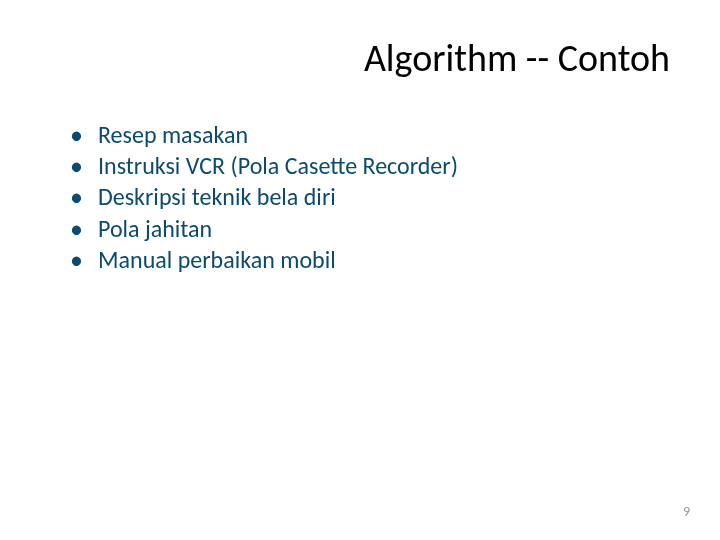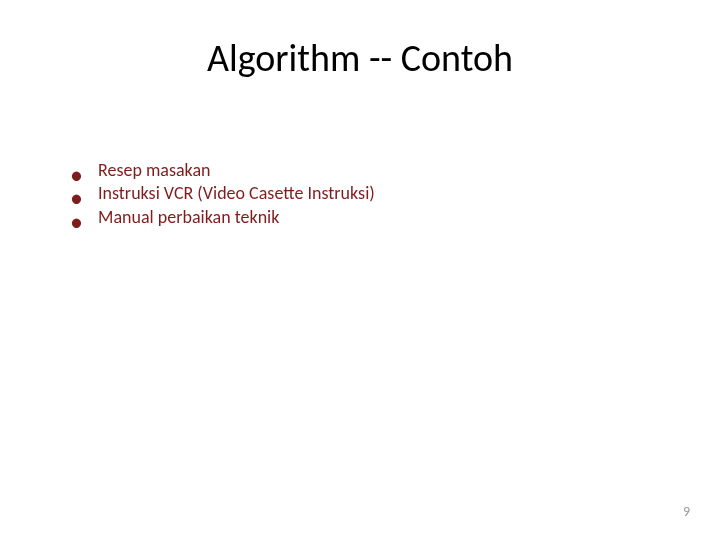--- a/index.html
+++ b/index.html
@@ -18,33 +18,33 @@
     }
     .slide {
       width: 100%;
       height: 100%;
       padding: 30px 50px 40px 50px;
       position: relative;
     }
     .title {
       font-size: 38px;
       font-weight: 400;
-      text-align: center;
-      margin-bottom: 78px;
+      text-align: right;
+      margin-bottom: 38px;
       margin-top: 5px;
       color: #000000;
     }
     .bullet-list {
       list-style: none;
       padding-left: 20px;
     }
     .bullet-list li {
-      font-size: 18px;
+      font-size: 24px;
       line-height: 1.3;
-      color: #7f1d1d;
+      color: #0c4a6e;
       position: relative;
       padding-left: 28px;
     }
     .bullet-list li::before {
       content: "•";
       position: absolute;
       left: 0;
       font-size: 26px;
     }
     .page-number {
@@ -55,17 +55,19 @@
       color: #9a9a9a;
     }
   </style>
 </head>
 <body>
 
 <div class="slide">
   <h1 class="title">Algorithm -- Contoh</h1>
   <ul class="bullet-list">
     <li>Resep masakan</li>
-    <li>Instruksi VCR (Video Casette Instruksi)</li>
-    <li>Manual perbaikan teknik</li>
+    <li>Instruksi VCR (Pola Casette Recorder)</li>
+    <li>Deskripsi teknik bela diri</li>
+    <li>Pola jahitan</li>
+    <li>Manual perbaikan mobil</li>
   </ul>
   <div class="page-number">9</div>
 </div>
 
 </body></html>

